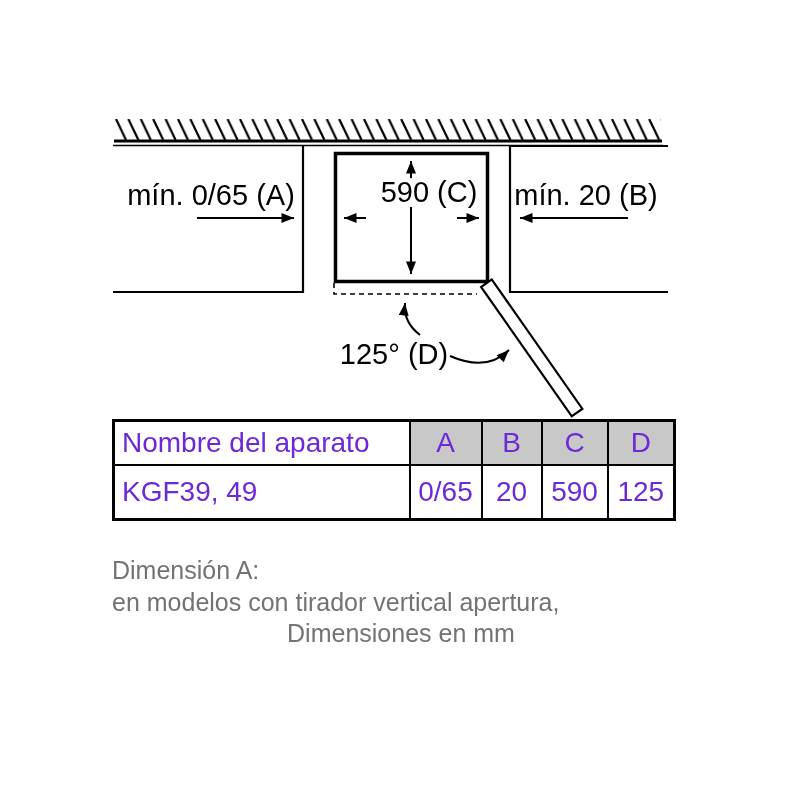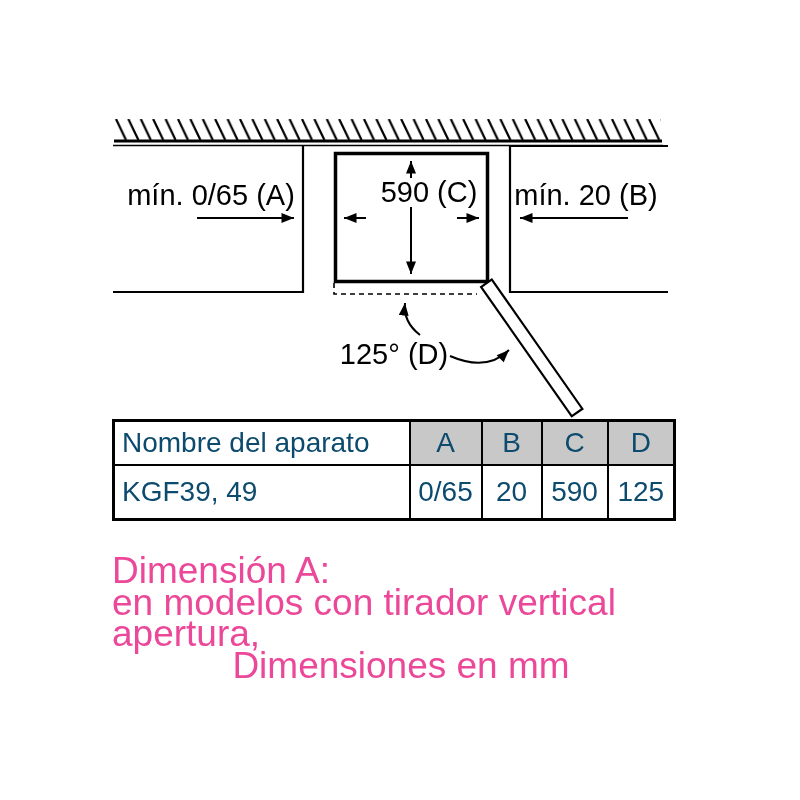--- a/index.html
+++ b/index.html
@@ -24,42 +24,42 @@
     fill: #000000;
   }
   #dims-table {
     position: absolute;
     left: 112px;
     top: 419px;
     width: 561px;
     border-collapse: collapse;
     table-layout: fixed;
     font-size: 28px;
-    color: #0c4a6e;
+    color: #6d28d9;
     border: 3px solid #000000;
   }
   #dims-table td, #dims-table th {
     border: 2px solid #000000;
     font-weight: normal;
     vertical-align: middle;
     overflow: hidden;
     white-space: nowrap;
   }
   #dims-table .name-col { text-align: left; padding-left: 7px; }
   #dims-table .val-col  { text-align: center; }
   #dims-table thead th.col-letter { background: #c8c8c8; }
   #dims-table tr { height: 43px; }
   #notes {
     position: absolute;
     left: 112px;
     top: 555px;
     width: 578px;
-    font-size: 37px;
+    font-size: 25px;
     line-height: 31.5px;
-    color: #ec4899;
+    color: #737373;
   }
   #notes .units-line { text-align: center; }
 </style>
 </head>
 <body>
 
 <div id="stage">
 
   <svg id="diagram-svg" width="800" height="420" viewBox="0 0 800 420">
     <defs>

